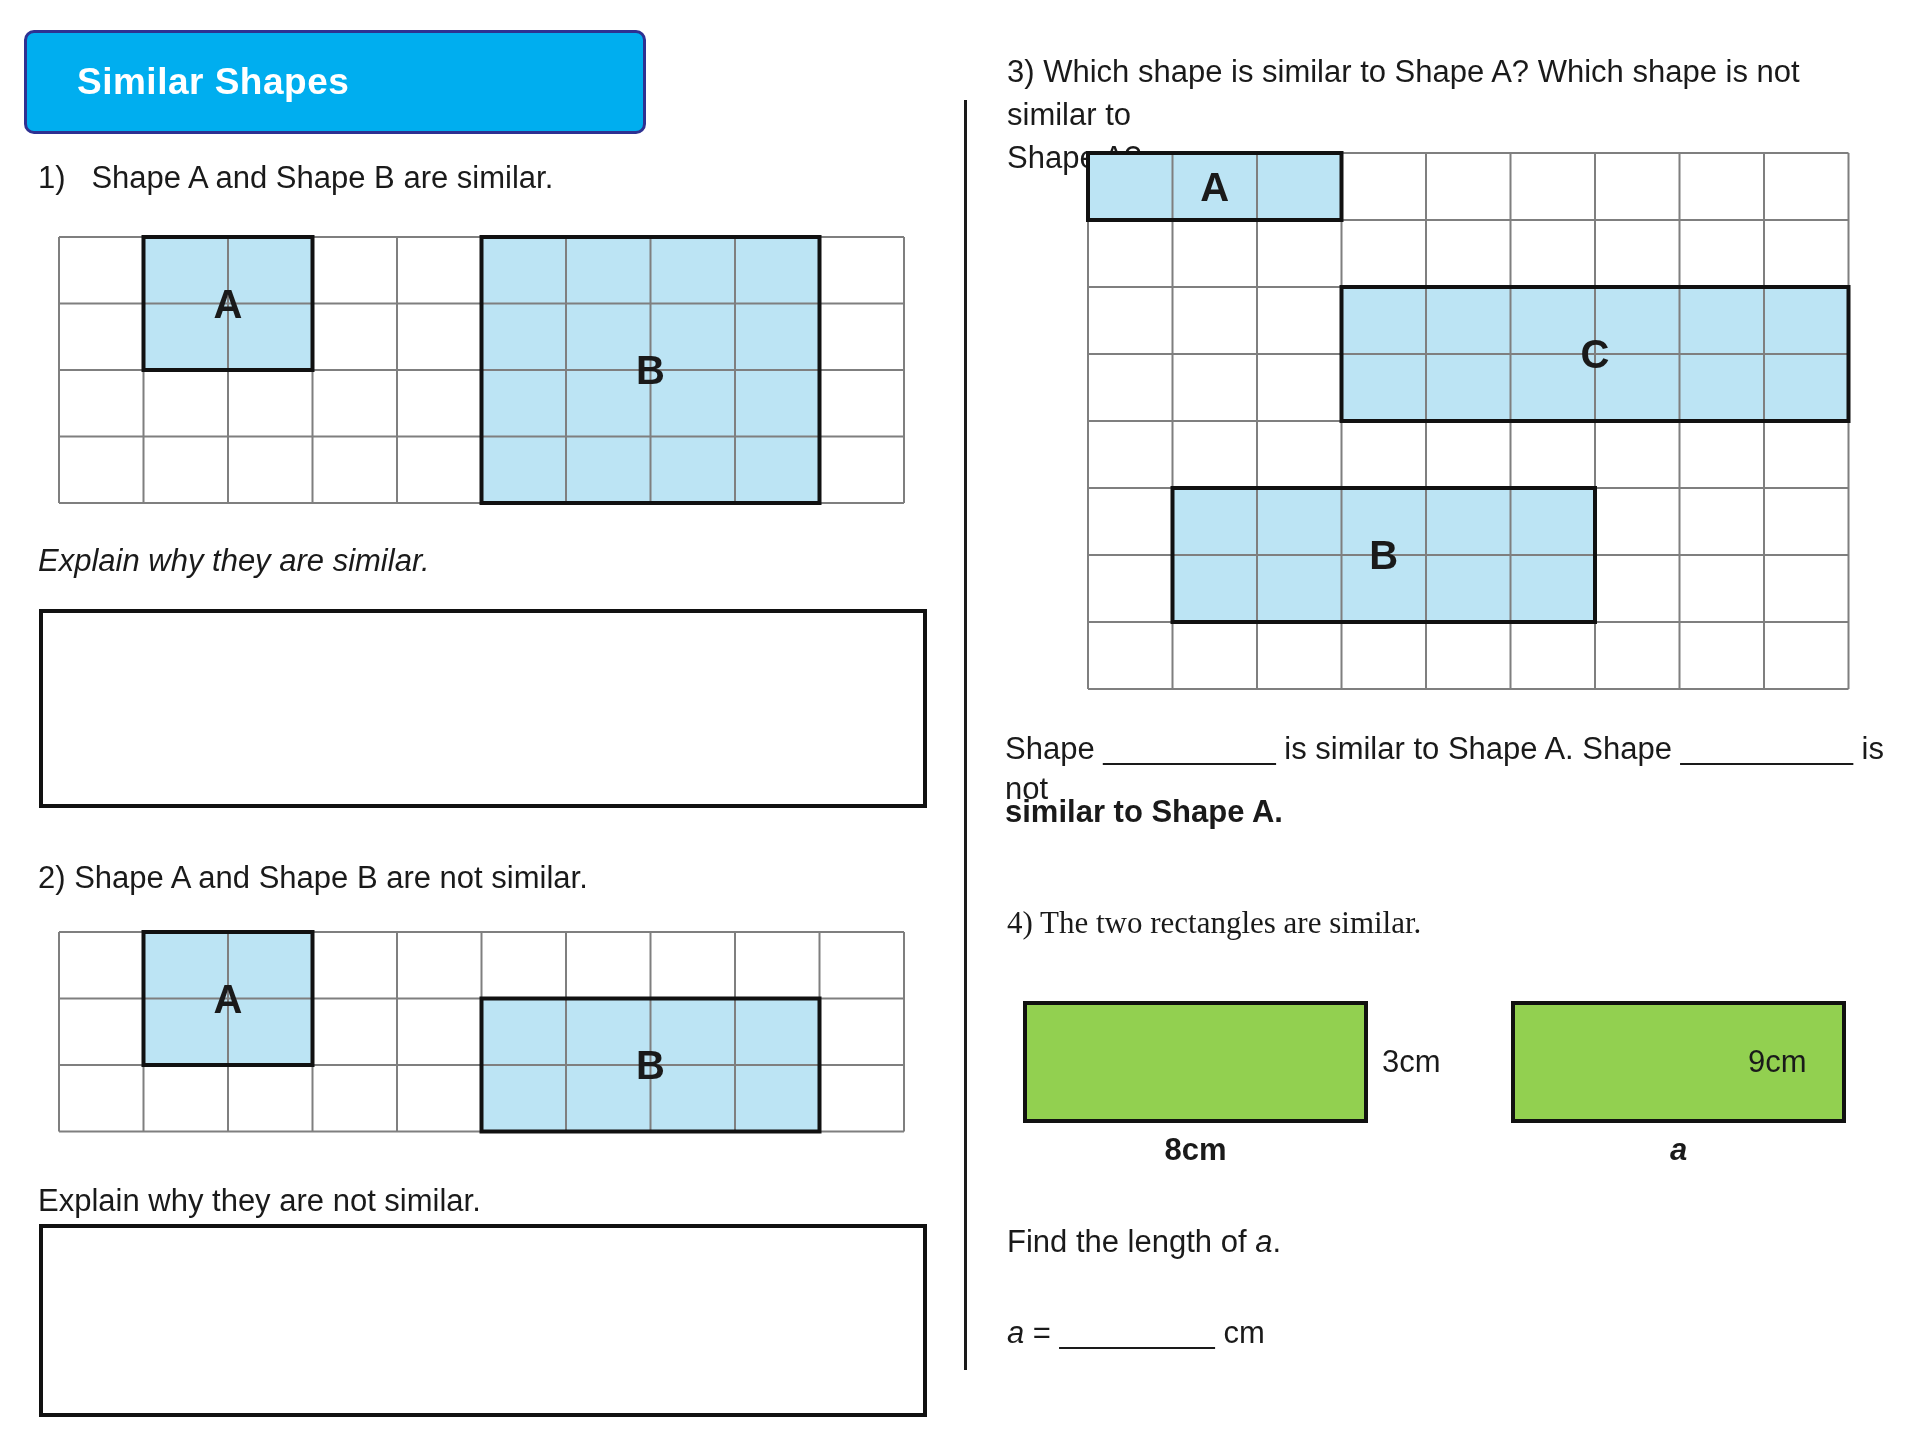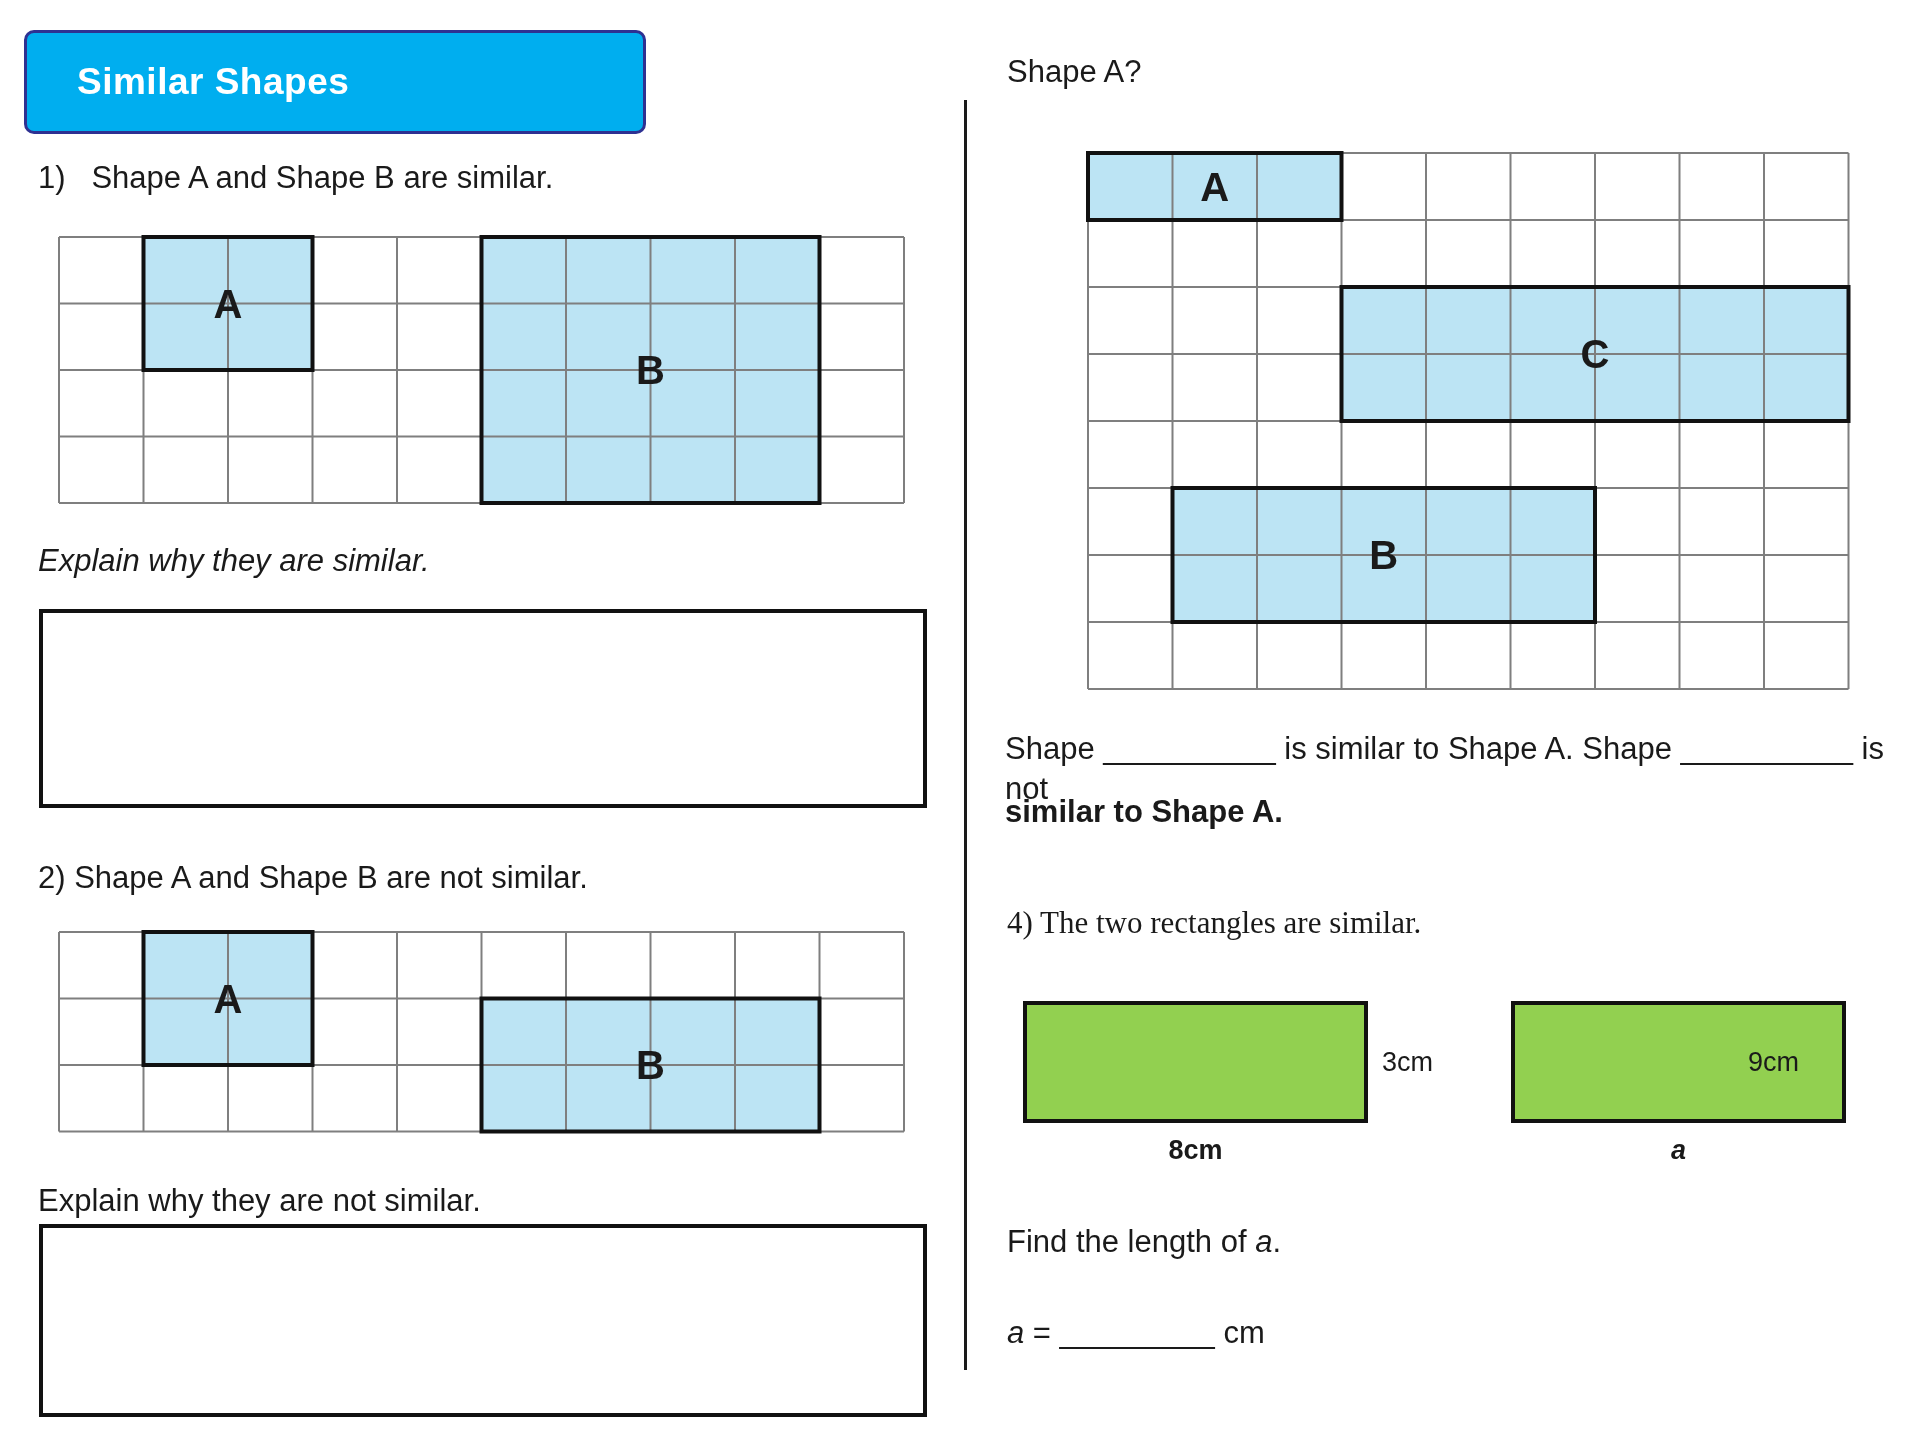--- a/index.html
+++ b/index.html
@@ -31,21 +31,21 @@
     background:#ffffff;box-sizing:border-box;
   }
   .divider{
     background:var(--c-divider);
   }
   .green-rect{
     background:var(--c-green-fill);
     border:4px solid var(--c-shape-border);
     box-sizing:border-box;
   }
-  .dim-label{font-size:27px;line-height:36px;white-space:pre;}
+  .dim-label{font-size:31px;line-height:36px;white-space:pre;}
   .center-label{text-align:center;font-weight:bold;}
   .italic{font-style:italic;}
   svg text{font-family:"Liberation Sans", sans-serif;}
 </style>
 </head>
 <body>
 
 <div class="abs header-badge">
   <span class="title">Similar Shapes</span>
 </div>
@@ -107,20 +107,21 @@
       <text x="591.5" y="133" text-anchor="middle" dominant-baseline="central" font-size="40" font-weight="bold" fill="#1A1A1A">B</text>
     </svg></div>
 
 <div class="abs txt" style="left:38px;top:1166px;margin-top:15px;">Explain why they are not similar.</div>
 
 <div class="abs answer-box" style="left:39px;top:1224px;width:888px;height:193px;"></div>
 
 <div class="abs divider" style="left:964px;top:100px;width:3px;height:1270px;"></div>
 
 <div class="abs" style="left:1007px;top:50px;width:880px;">
+  <div class="txt" style="line-height:43px;">3) Which shape is similar to Shape A? Which shape is not similar to</div>
   <div class="txt" style="line-height:43px;">Shape A?</div>
 </div>
 
 <div class="abs" style="left:1085px;top:150px;"><svg width="766.5" height="542" viewBox="-3 -3 766.5 542">
       <rect x="0" y="0" width="253.5" height="67" fill="#BCE4F4"></rect>
       <rect x="253.5" y="134" width="507" height="134" fill="#BCE4F4"></rect>
       <rect x="84.5" y="335" width="422.5" height="134" fill="#BCE4F4"></rect>
       <line x1="0" x2="0" y1="0" y2="536" stroke="#7F7F7F" stroke-width="2"></line>
       <line x1="84.5" x2="84.5" y1="0" y2="536" stroke="#7F7F7F" stroke-width="2"></line>
       <line x1="169" x2="169" y1="0" y2="536" stroke="#7F7F7F" stroke-width="2"></line>

